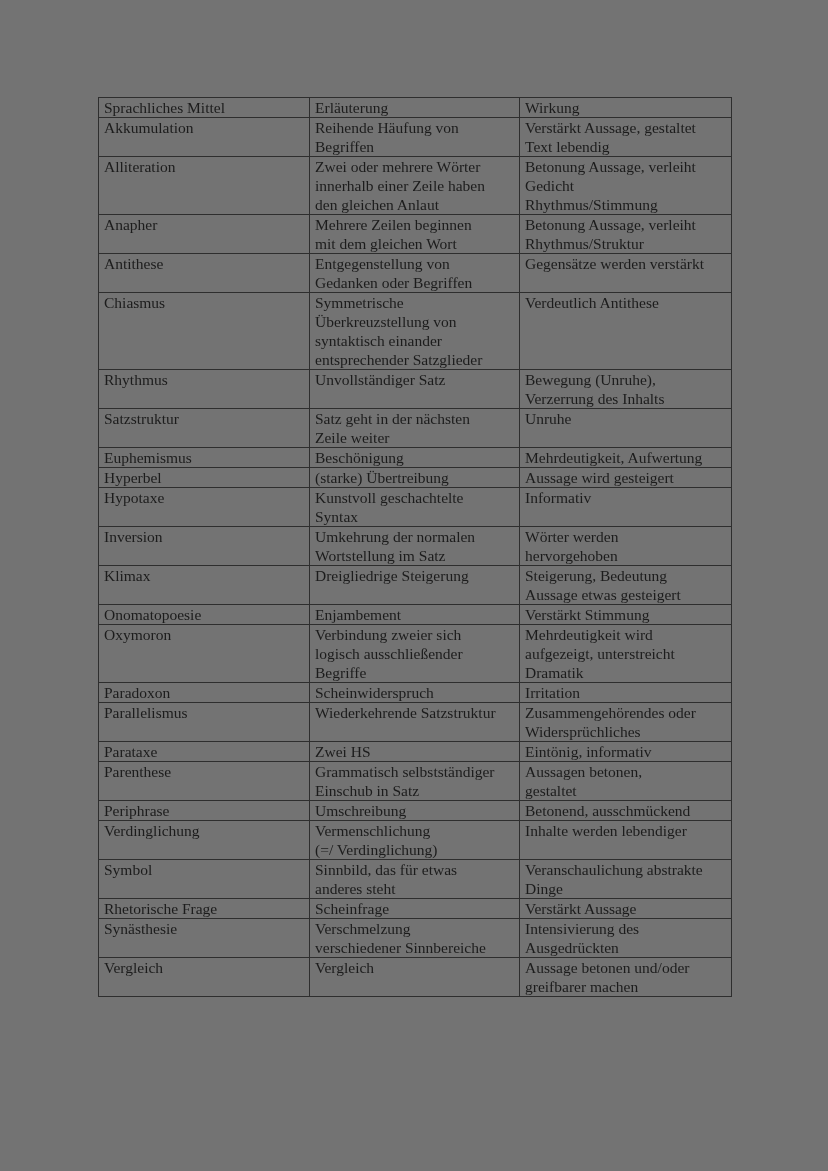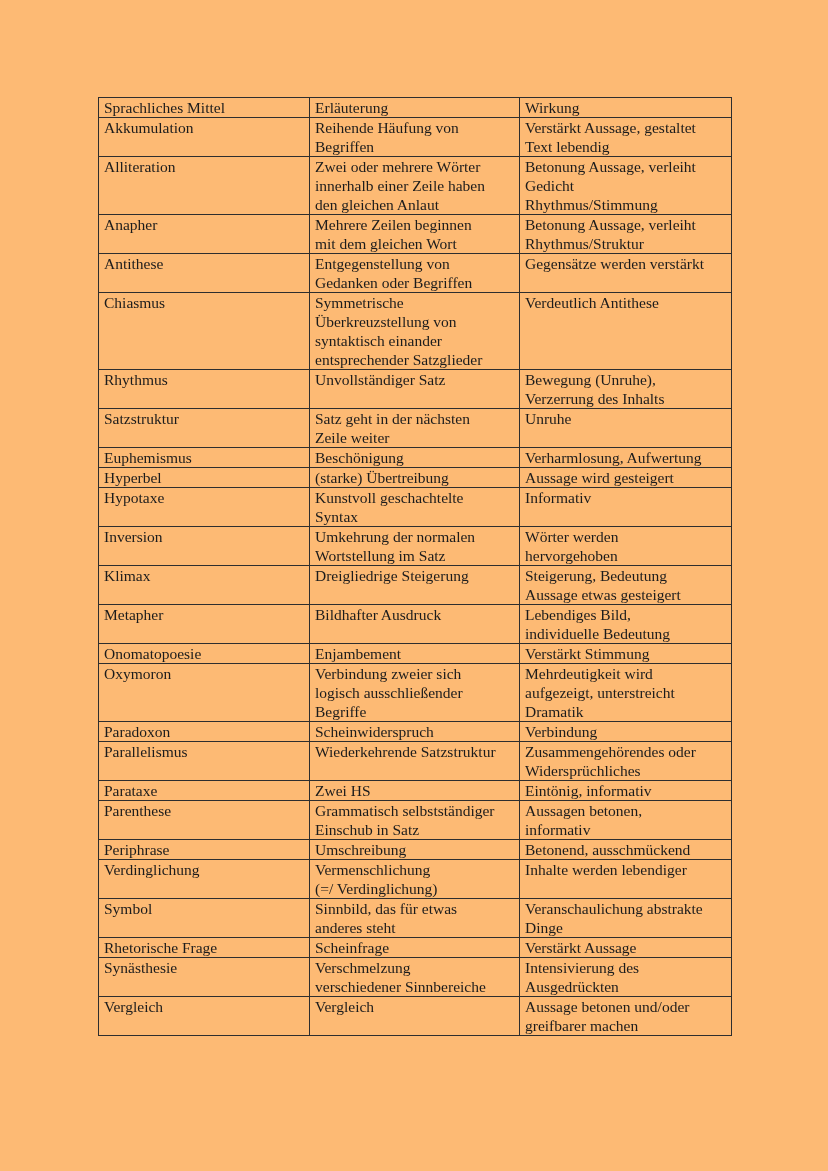--- a/index.html
+++ b/index.html
@@ -9,21 +9,21 @@
   }
   body {
     width: 828px;
     height: 1171px;
     font-family: "Liberation Serif", "DejaVu Serif", serif;
   }
   .page {
     position: relative;
     width: 828px;
     height: 1171px;
-    background: #fdba74;
+    background: #737373;
     overflow: hidden;
   }
   table.rhetoric-table {
     position: absolute;
     left: 98px;
     top: 97px;
     width: 633px;
     border-collapse: collapse;
     table-layout: fixed;
   }
@@ -107,21 +107,21 @@
   </tr>
         <tr>
     <td>Satzstruktur</td>
     <td>Satz geht in der nächsten
 Zeile weiter</td>
     <td>Unruhe</td>
   </tr>
         <tr>
     <td>Euphemismus</td>
     <td>Beschönigung</td>
-    <td>Verharmlosung, Aufwertung</td>
+    <td>Mehrdeutigkeit, Aufwertung</td>
   </tr>
         <tr>
     <td>Hyperbel</td>
     <td>(starke) Übertreibung</td>
     <td>Aussage wird gesteigert</td>
   </tr>
         <tr>
     <td>Hypotaxe</td>
     <td>Kunstvoll geschachtelte
 Syntax</td>
@@ -132,63 +132,57 @@
     <td>Umkehrung der normalen
 Wortstellung im Satz</td>
     <td>Wörter werden
 hervorgehoben</td>
   </tr>
         <tr>
     <td>Klimax</td>
     <td>Dreigliedrige Steigerung</td>
     <td>Steigerung, Bedeutung
 Aussage etwas gesteigert</td>
-  </tr>
-        <tr>
-    <td>Metapher</td>
-    <td>Bildhafter Ausdruck</td>
-    <td>Lebendiges Bild,
-individuelle Bedeutung</td>
   </tr>
         <tr>
     <td>Onomatopoesie</td>
     <td>Enjambement</td>
     <td>Verstärkt Stimmung</td>
   </tr>
         <tr>
     <td>Oxymoron</td>
     <td>Verbindung zweier sich
 logisch ausschließender
 Begriffe</td>
     <td>Mehrdeutigkeit wird
 aufgezeigt, unterstreicht
 Dramatik</td>
   </tr>
         <tr>
     <td>Paradoxon</td>
     <td>Scheinwiderspruch</td>
-    <td>Verbindung</td>
+    <td>Irritation</td>
   </tr>
         <tr>
     <td>Parallelismus</td>
     <td>Wiederkehrende Satzstruktur</td>
     <td>Zusammengehörendes oder
 Widersprüchliches</td>
   </tr>
         <tr>
     <td>Parataxe</td>
     <td>Zwei HS</td>
     <td>Eintönig, informativ</td>
   </tr>
         <tr>
     <td>Parenthese</td>
     <td>Grammatisch selbstständiger
 Einschub in Satz</td>
     <td>Aussagen betonen,
-informativ</td>
+gestaltet</td>
   </tr>
         <tr>
     <td>Periphrase</td>
     <td>Umschreibung</td>
     <td>Betonend, ausschmückend</td>
   </tr>
         <tr>
     <td>Verdinglichung</td>
     <td>Vermenschlichung
 (=/ Verdinglichung)</td>

